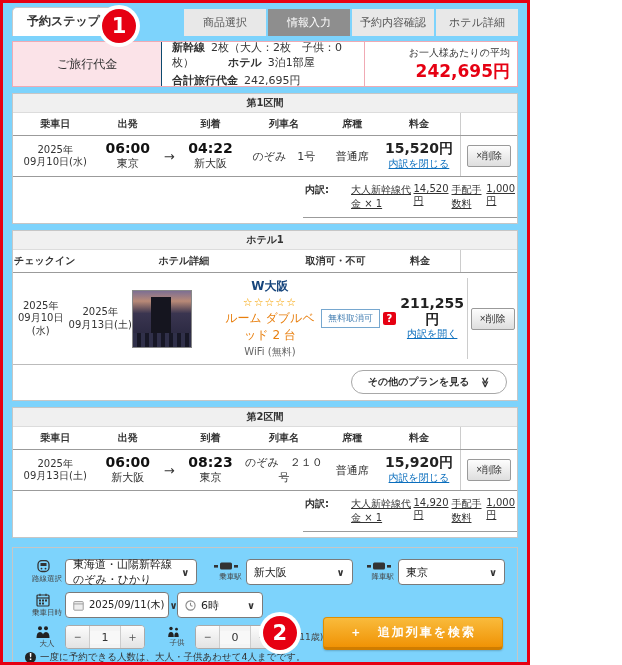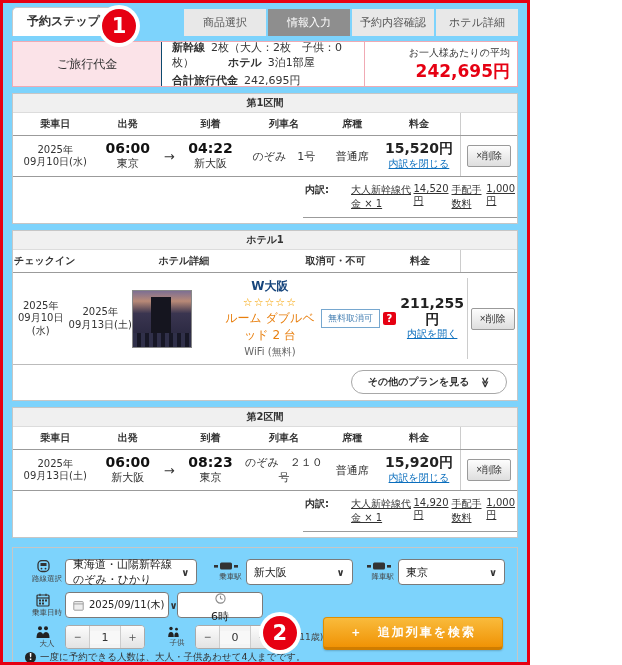--- a/index.html
+++ b/index.html
@@ -84,21 +84,21 @@
   .frow{display:flex;align-items:center;margin-bottom:7px;}
   .fld{display:flex;flex-direction:column;align-items:center;width:36px;margin-right:4px;}
   .fld .flabel{font-size:7.5px;color:#444;margin-top:1px;white-space:nowrap;padding-left:8px;}
   .selectbox{box-sizing:border-box;border:1px solid #7a7a7a;border-radius:4px;height:26px;background:#fff;
              display:flex;align-items:center;padding:0 7px;font-size:11px;color:#222;cursor:pointer;gap:5px;}
   .selectbox .grow{flex:1;}
   .chev{color:#333;font-size:10px;font-weight:bold;}
   .sel-route{width:185px;}
   .sel-sta{width:148px;}
   .sel-date{width:104px;}
-  .sel-time{width:86px;margin-left:8px;flex-direction:column;}
+  .sel-time{width:86px;margin-left:8px;}
   .gap20{width:20px;}.gap16{width:16px;}
   .stepper{display:flex;align-items:center;border:1px solid #aaa;border-radius:4px;overflow:hidden;height:22px;background:#f4f4f4;}
   .st-btn{width:24px;height:22px;border:none;background:linear-gradient(#fcfcfc,#e3e3e3);color:#555;
           font-size:12px;cursor:pointer;border-left:1px solid #ccc;border-right:1px solid #ccc;display:flex;align-items:center;justify-content:center;}
   .st-btn:first-child{border-left:none;}.st-btn:last-child{border-right:none;}
   .st-num{width:30px;text-align:center;font-size:11px;background:#f8f8f8;}
   .age-note{font-size:9px;color:#444;margin-left:6px;}
   .note-line{display:flex;align-items:center;gap:4px;font-size:9.5px;color:#333;margin-top:2px;}
   .info-icon{width:11px;height:11px;border-radius:50%;background:#222;color:#fff;font-size:8px;font-weight:bold;
              display:inline-flex;align-items:center;justify-content:center;flex:none;}

